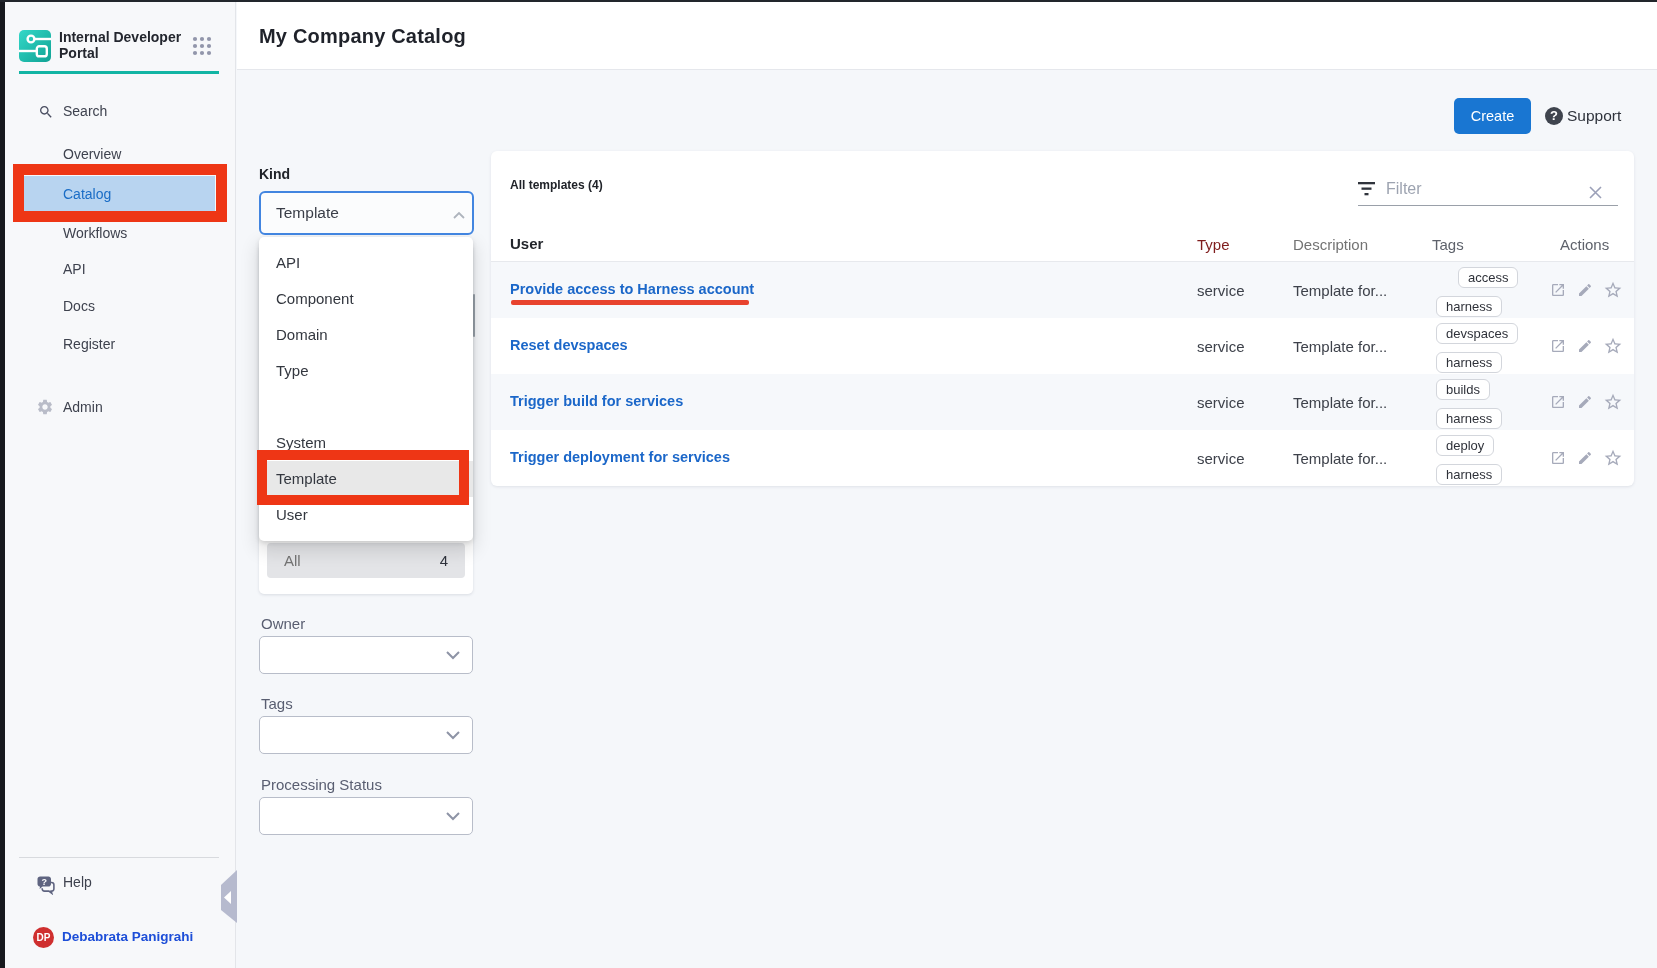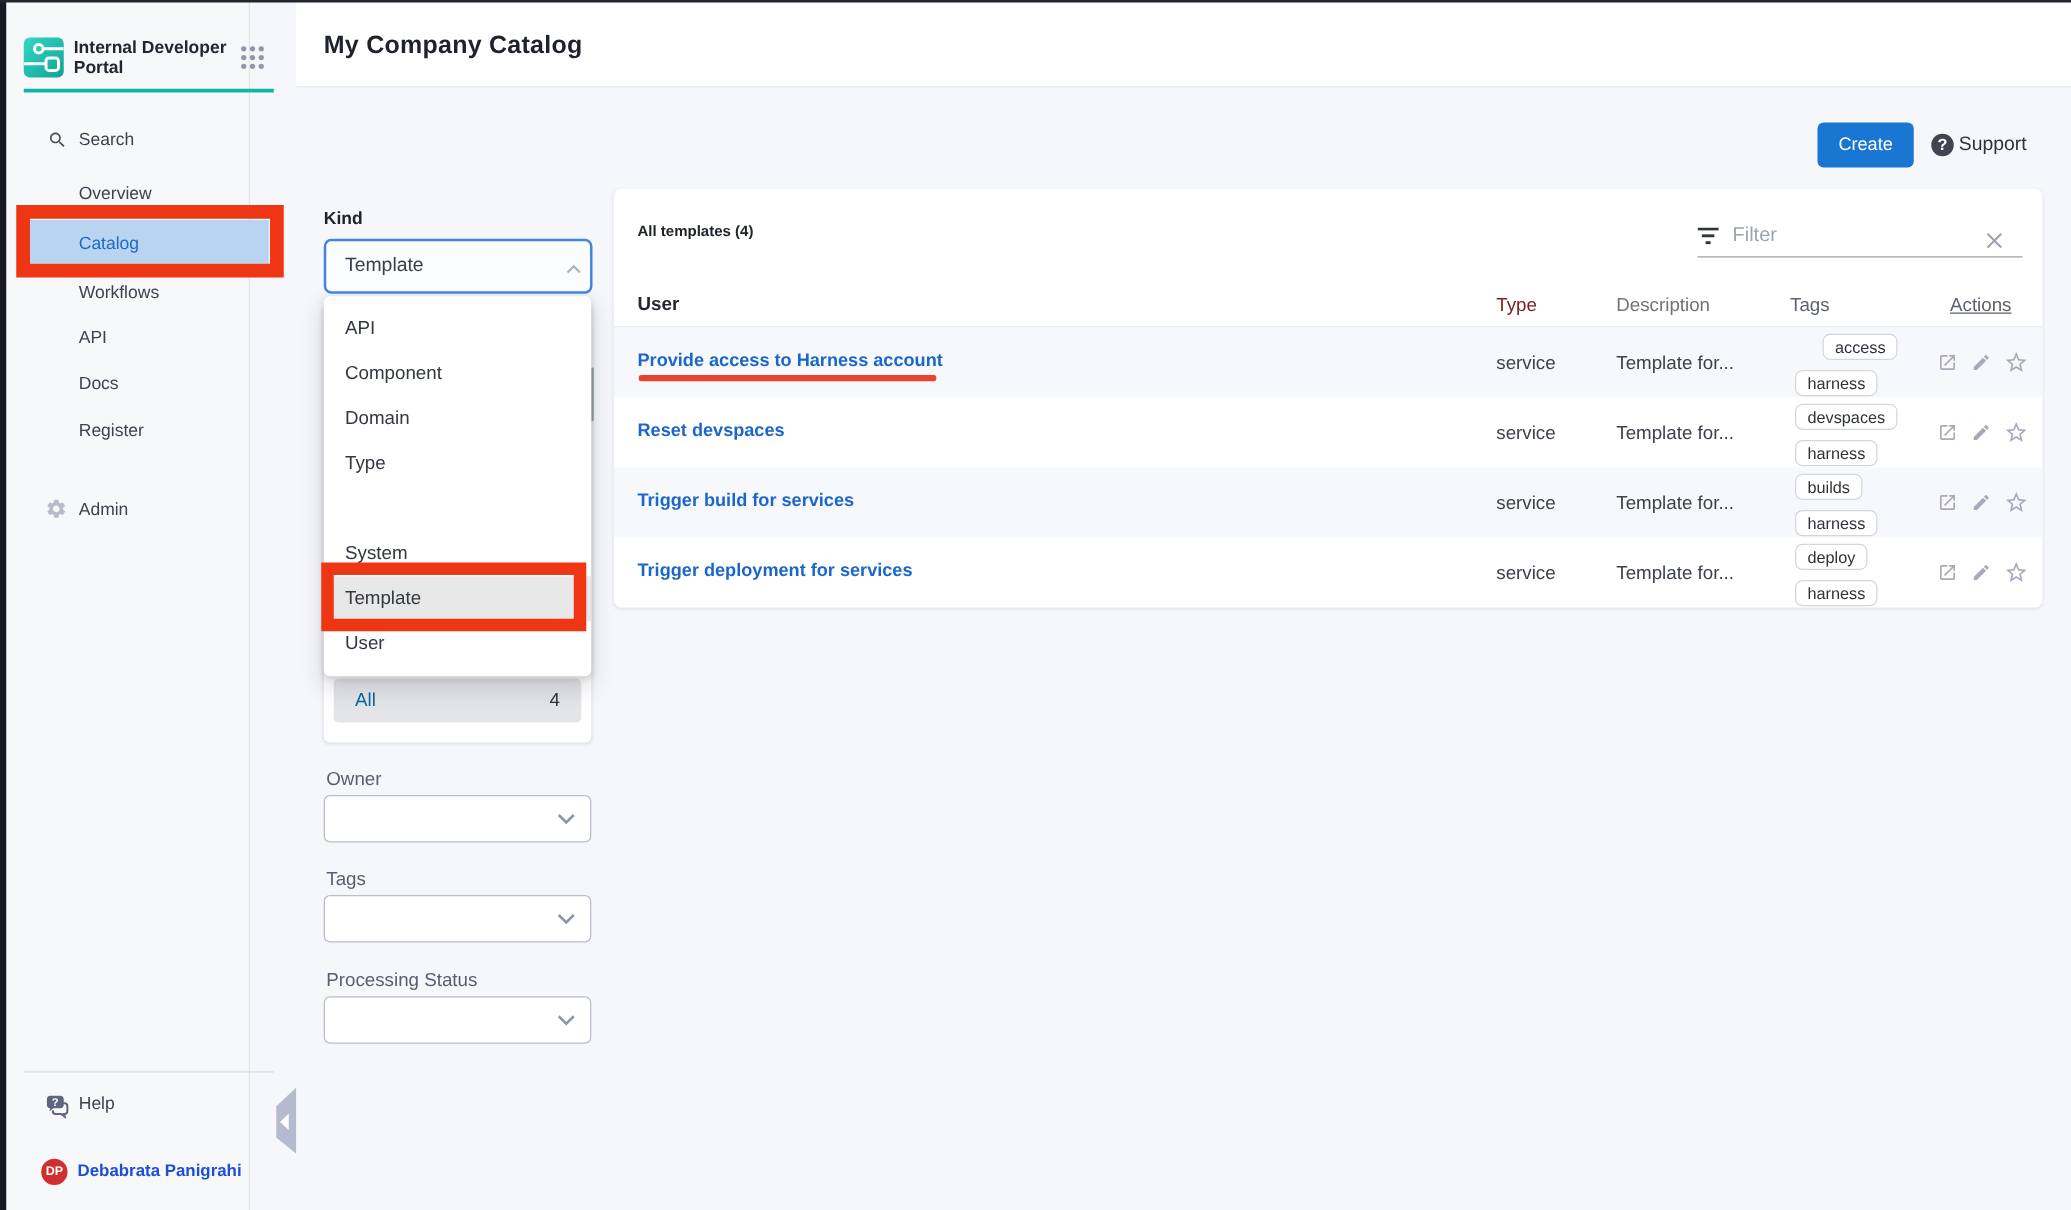--- a/index.html
+++ b/index.html
@@ -6,21 +6,21 @@
 html,body { width:1657px; height:968px; }
 body { font-family:"Liberation Sans", sans-serif; background:#f5f7fa; position:relative; overflow:hidden; }
 .abs { position:absolute; }
 
 
 #topline { left:0; top:0; width:1657px; height:2px; background:#22262c; z-index:60; }
 
 #strip { left:0; top:0; width:5px; height:968px; background:#17191e; z-index:55; }
 
 
-#sidebar { left:0; top:2px; width:200px; height:966px; background:#f7f8fa; border-right:1px solid #e3e5e9;padding-left:32px; }
+#sidebar { left:0; top:2px; width:236px; height:966px; background:#f7f8fa; border-right:1px solid #e3e5e9;padding-left:32px; }
 
 #logo { left:19px; top:28px; width:32px; height:32px; border-radius:5px;
   background:linear-gradient(135deg,#33d8c8 0%,#10a294 100%); }
 .navtext { font-size:14px; color:#3e424e; }
 
 
 #hdr { left:237px; top:2px; width:1420px; height:68px; background:#ffffff; border-bottom:1px solid #e5e7ec; }
 #hdr h1 { position:absolute; left:22px; top:23px; font-size:20px; color:#1f222a; letter-spacing:.2px; }
 
 
@@ -31,21 +31,21 @@
 #supporttxt { left:1567px; top:107px; font-size:15.5px; color:#2e323b; }
 
 
 .flabel { font-size:15px; color:#595e71; }
 .fselect { width:214px; height:38px; background:#fff; border:1px solid #b8bdc9; border-radius:5px; }
 
 
 #fcard { left:259px; top:244px; width:214px; height:350px; background:#fff; border-radius:5px;
   box-shadow:0 1px 3px rgba(90,100,120,.18); }
 #allrow { left:267px; top:543px; width:198px; height:35px; background:#e3e4e7; border-radius:4px; }
-#allrow .a { position:absolute; left:17px; top:9px; font-size:15px; color:#0369a1; }
+#allrow .a { position:absolute; left:17px; top:9px; font-size:15px; color:#737373; }
 #allrow .b { position:absolute; right:17px; top:9px; font-size:15px; color:#2f333c; }
 
 
 #menu { left:259px; top:237px; width:214px; height:304px; background:#fff; border-radius:5px;
   box-shadow:0 2px 5px rgba(0,0,0,.12), 0 8px 18px 2px rgba(0,0,0,.12);
   z-index:20; }
 .mitem { position:absolute; left:0; width:214px; height:36px; line-height:36px; padding-left:17px;
   font-size:15px; color:#33373f; }
 
 
@@ -194,21 +194,21 @@
   <div class="abs" style="left:895px;top:29px;font-size:16px;color:#9da3b0;">Filter</div>
   <div class="abs" style="left:867px;top:54px;width:260px;height:1px;background:#9aa0a9;"></div>
   <svg class="abs" style="left:1098px;top:35px" width="13" height="13" viewBox="0 0 13 13">
     <path d="M1 1 L12 12 M12 1 L1 12" stroke="#9ba0b8" stroke-width="1.6"></path>
   </svg>
 
   <div class="abs" style="left:19px;top:84px;font-size:15px;font-weight:bold;color:#23262c;">User</div>
   <div class="abs" style="left:706px;top:85px;font-size:15px;font-weight:500;color:#7f1d1d;">Type</div>
   <div class="abs" style="left:802px;top:85px;font-size:15px;font-weight:500;color:#737373;">Description</div>
   <div class="abs" style="left:941px;top:85px;font-size:15px;font-weight:500;color:#5e626b;">Tags</div>
-  <div class="abs" style="left:1069px;top:85px;font-size:15px;font-weight:500;color:#5e626b;text-decoration:underline;">Actions</div>
+  <div class="abs" style="left:1069px;top:85px;font-size:15px;font-weight:500;color:#5e626b;">Actions</div>
   <div class="abs" style="left:0;top:110px;width:1143px;height:1px;background:#e7e9ed;"></div>
 
   <div class="row odd" style="top:111px;">
     <div class="rname">Provide access to Harness account</div>
     <div class="rtype">service</div>
     <div class="rdesc">Template for...</div>
     <div class="chip" style="top:5px;margin-left:22px;">access</div>
     <div class="chip" style="top:34px;">harness</div>
     <div class="acticons">
         <svg style="position:absolute;left:0;top:20px" width="16" height="16" viewBox="0 0 24 24" fill="#a6aaba">

